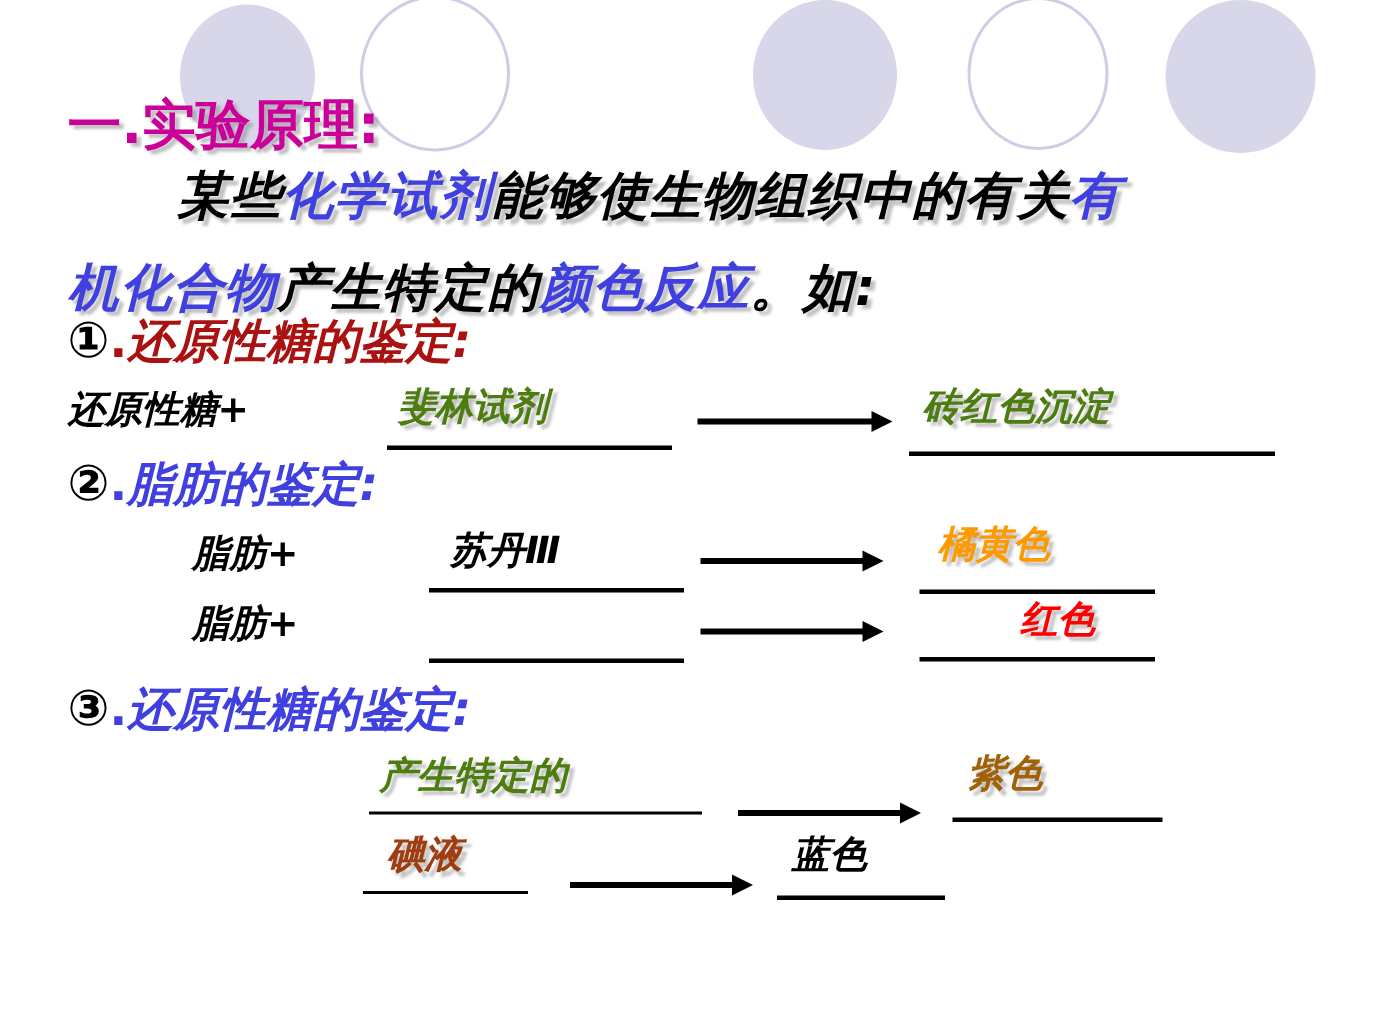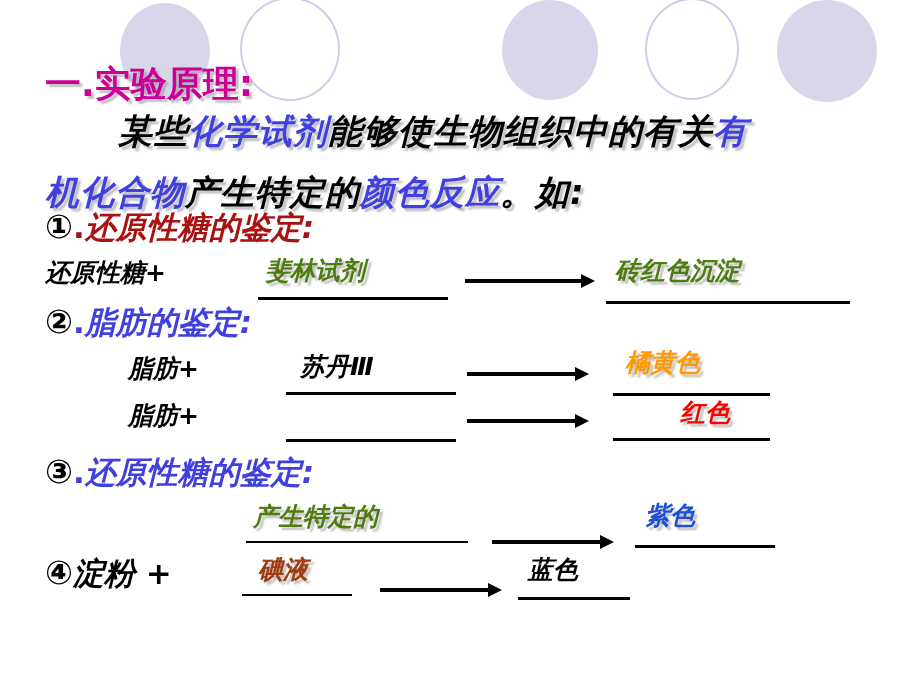--- a/index.html
+++ b/index.html
@@ -53,21 +53,21 @@
   }
 
   
   .c-magenta  { color: #CC0099; }
   .c-black    { color: #000000; }
   .c-blue     { color: #4040E0; }
   .c-darkred  { color: #AA1111; }
   .c-orangered{ color: #4d7c0f; }
   .c-orange   { color: #FF9900; }
   .c-red      { color: #FF0000; }
-  .c-purple   { color: #1d4ed8; text-align: right; }
+  .c-purple   { color: #a16207; text-align: right; }
   .c-brown    { color: #A03C10; }
 
   
   .title {
     font-size: 36px;
     letter-spacing: 0px;
   }
 
   
   .para {
@@ -193,23 +193,20 @@
 
   <div class="eq-blk eq c-orangered shadow" style="left:253px; top:504px;">产生特定的</div>
   <div class="rule thin" style="left:246px; top:541px; width:222px;"></div>
   <div class="arrow" style="left:492px; top:540px; width:124px;">
     <div class="shaft" style="width:110px;"></div>
     <div class="head" style="left:108px;"></div>
   </div>
   <div class="eq-blk eq c-purple shadow" style="left:645px; top:503px;">紫色</div>
   <div class="rule" style="left:635px; top:545px; width:140px;"></div>
 
-  <div class="line item-head" style="left:45px; top:556px;">
-    <span class="circled c-black">④</span><span class="c-black italicish">淀粉 +</span>
-  </div>
   <div class="eq-blk eq c-brown shadow" style="left:258px; top:557px;">碘液</div>
   <div class="rule thin" style="left:242px; top:594px; width:110px;"></div>
   <div class="arrow" style="left:380px; top:588px; width:124px;">
     <div class="shaft" style="width:110px;"></div>
     <div class="head" style="left:108px;"></div>
   </div>
   <div class="eq-blk eq c-black" style="left:528px; top:557px;">蓝色</div>
   <div class="rule" style="left:518px; top:597px; width:112px;"></div>
 
 </div>

